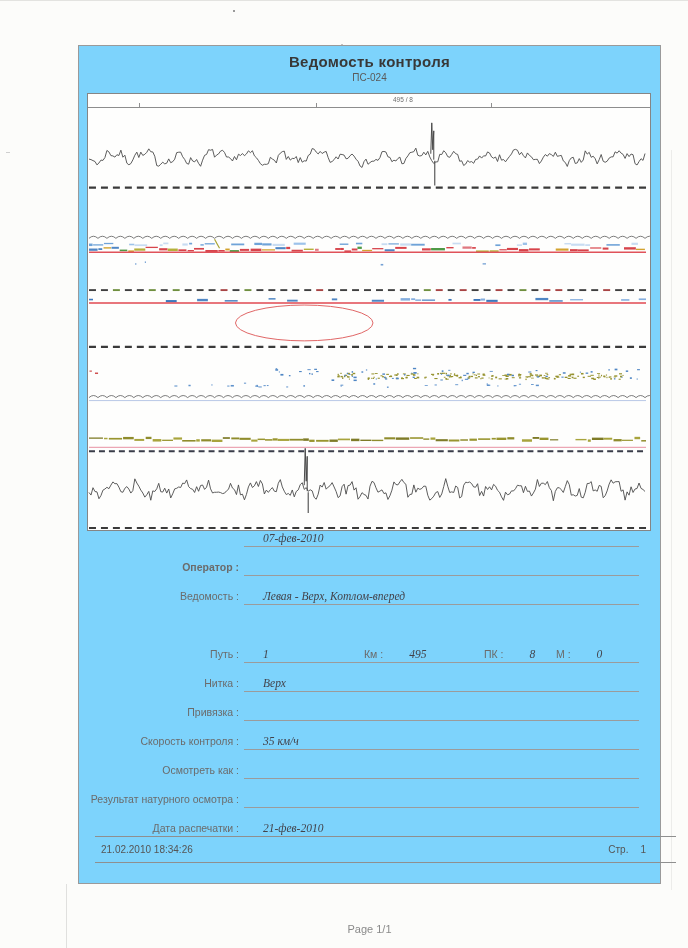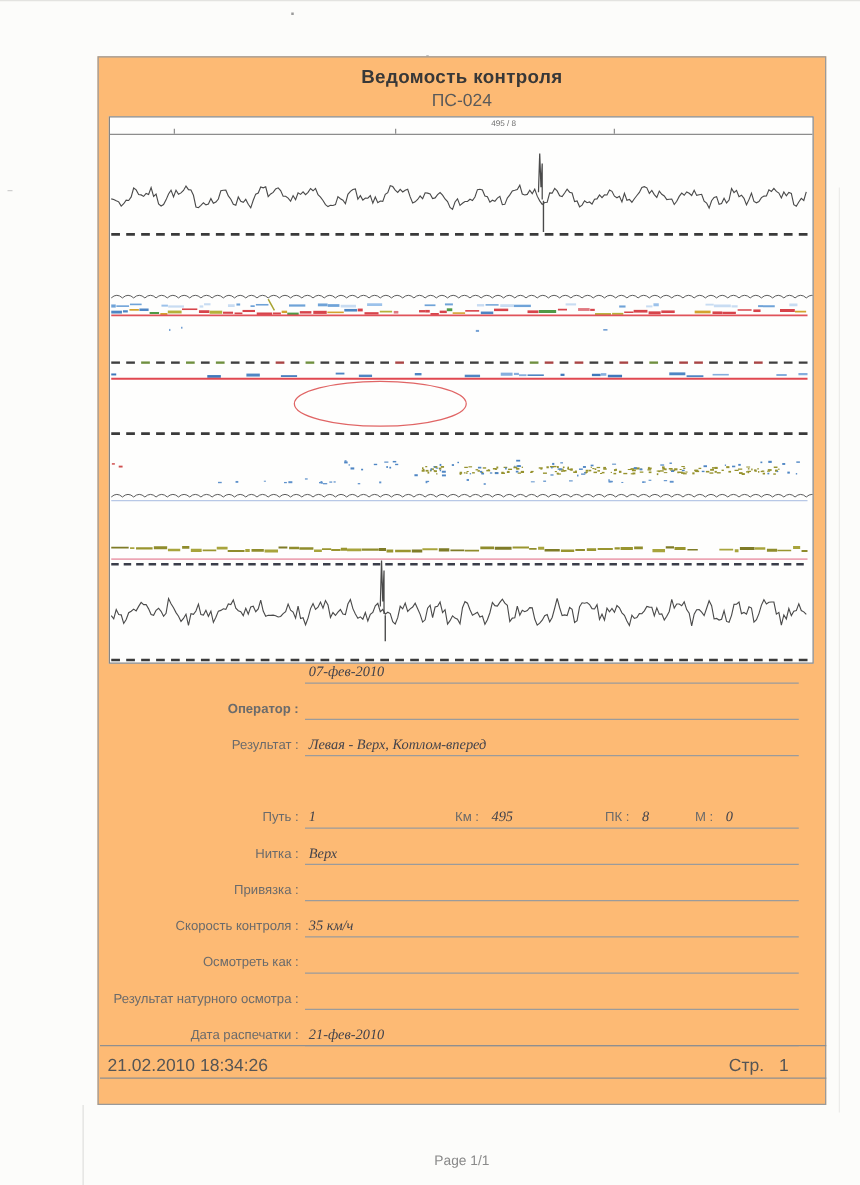--- a/index.html
+++ b/index.html
@@ -12,29 +12,29 @@
   .artifact{position:absolute;background:#bdbdbd;}
   .edge-top{left:0;top:0;width:688px;height:1px;background:#e3e3e0;}
   .edge-right{left:671px;top:150px;width:1px;height:740px;background:#ececea;}
   .edge-left-bottom{left:66px;top:884px;width:1px;height:64px;background:#e0e0de;}
   .speck-1{left:233px;top:10px;width:2px;height:2px;background:#9a9a9a;}
   .speck-2{left:341px;top:44px;width:2px;height:2px;background:#c2c2c2;}
   .speck-3{left:6px;top:152px;width:4px;height:1px;background:#cfcfcf;}
 
   .frame{
     position:absolute;left:78px;top:45px;width:581px;height:837px;
-    border:1px solid #9a9a9a;background:#fdba74;
+    border:1px solid #9a9a9a;background:#7dd3fc;
   }
   .title{
     position:absolute;top:7px;left:0;width:100%;text-align:center;
     font-size:15px;font-weight:bold;color:#383838;letter-spacing:0.3px;
   }
   .subtitle{
     position:absolute;top:26px;left:0;width:100%;text-align:center;
-    font-size:14px;color:#5a5a5a;
+    font-size:10px;color:#5a5a5a;
   }
 
   .chart-box{
     position:absolute;left:8px;top:47px;width:564px;height:438px;
     border:1px solid #858585;background:#fefefd;box-sizing:border-box;
   }
   .chart-header{
     position:absolute;left:0;top:0;width:100%;height:13px;
     border-bottom:1px solid #8d8d8d;
   }
@@ -51,30 +51,30 @@
     position:absolute;left:0;top:0;width:160px;text-align:right;
     line-height:19px;color:#6b6b6b;white-space:nowrap;
   }
   .fline{
     position:absolute;left:165px;top:0;width:395px;height:17px;
     border-bottom:1px solid #9b9b9b;
   }
   .fvalue{
     display:inline-block;padding-left:3px;line-height:18px;
     font-family:"Liberation Serif", serif;font-style:italic;
-    font-size:11.5px;color:#43434b;white-space:nowrap;
+    font-size:11.5px;color:#43434b;white-space:nowrap;margin-left:16px;
   }
   .kfield{position:absolute;top:0;white-space:nowrap;}
   .kf1{left:120px;} .kf2{left:240px;} .kf3{left:312px;}
   .kflabel{color:#6b6b6b;line-height:19px;margin-right:7px;}
 
   .footer{
-    position:absolute;left:1px;top:790px;width:100%;height:25px;
+    position:absolute;left:16px;top:790px;width:100%;height:25px;
     border-top:1px solid #8f8f8f;border-bottom:1px solid #8f8f8f;
-    font-size:14px;color:#555;box-sizing:content-box;
+    font-size:10px;color:#555;box-sizing:content-box;
   }
   .footer .stamp{position:absolute;left:6px;top:7px;}
   .footer .pg{position:absolute;right:30px;top:7px;}
   .footer .pg .num{margin-left:12px;}
 
   .page-indicator{
     position:absolute;left:78px;top:923px;width:583px;text-align:center;
     font-size:11px;color:#8a8a8a;
   }
 </style>
@@ -639,21 +639,21 @@
 
     <div class="form" id="form">
         <div class="frow" style="top: 483px;">
     <span class="fline"><span class="fvalue">07-фев-2010</span></span>
   </div>
         <div class="frow" style="top: 512px; font-weight: bold;">
     <span class="flabel">Оператор :</span>
     <span class="fline"><span class="fvalue"></span></span>
   </div>
         <div class="frow" style="top: 541px;">
-    <span class="flabel">Результат :</span>
+    <span class="flabel">Ведомость :</span>
     <span class="fline"><span class="fvalue">Левая - Верх, Котлом-вперед</span></span>
   </div>
         <div class="frow" style="top: 599px;">
     <span class="flabel">Путь :</span>
     <span class="fline"><span class="fvalue">1</span><span class="kfield kf1"><span class="kflabel">Км :</span><span class="fvalue">495</span></span><span class="kfield kf2"><span class="kflabel">ПК :</span><span class="fvalue">8</span></span><span class="kfield kf3"><span class="kflabel">М :</span><span class="fvalue">0</span></span></span>
   </div>
         <div class="frow" style="top: 628px;">
     <span class="flabel">Нитка :</span>
     <span class="fline"><span class="fvalue">Верх</span></span>
   </div>

